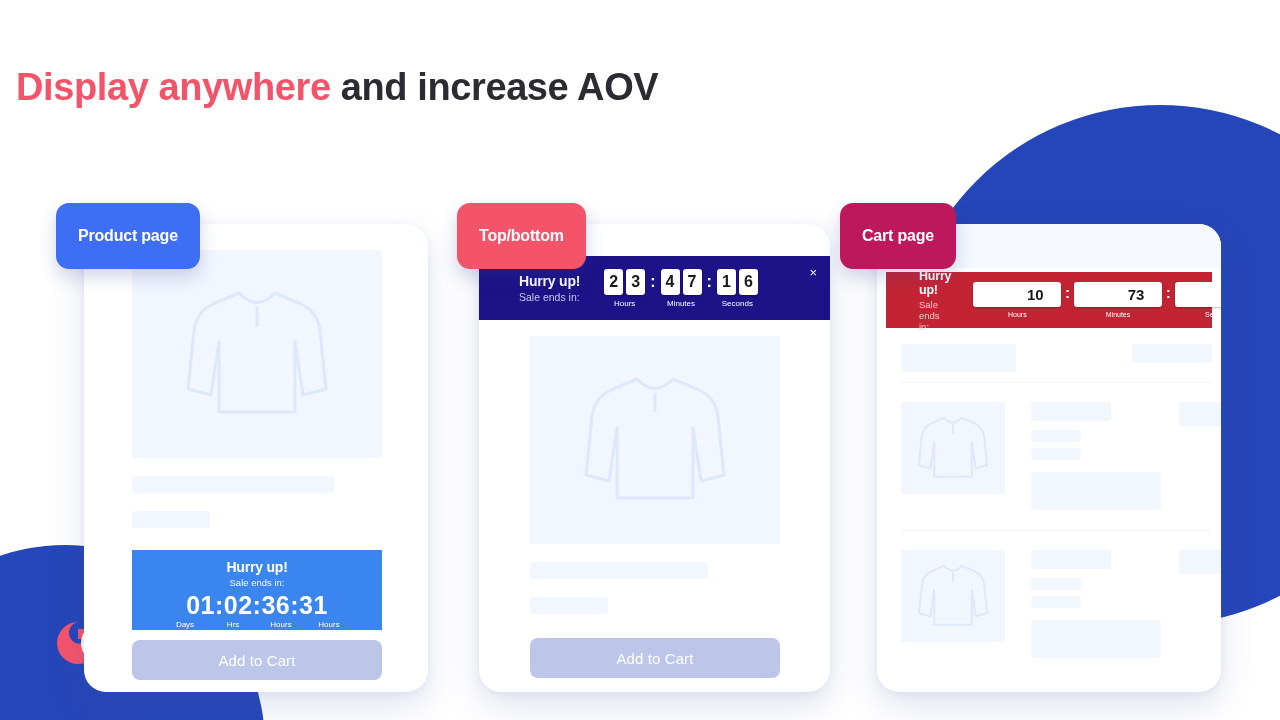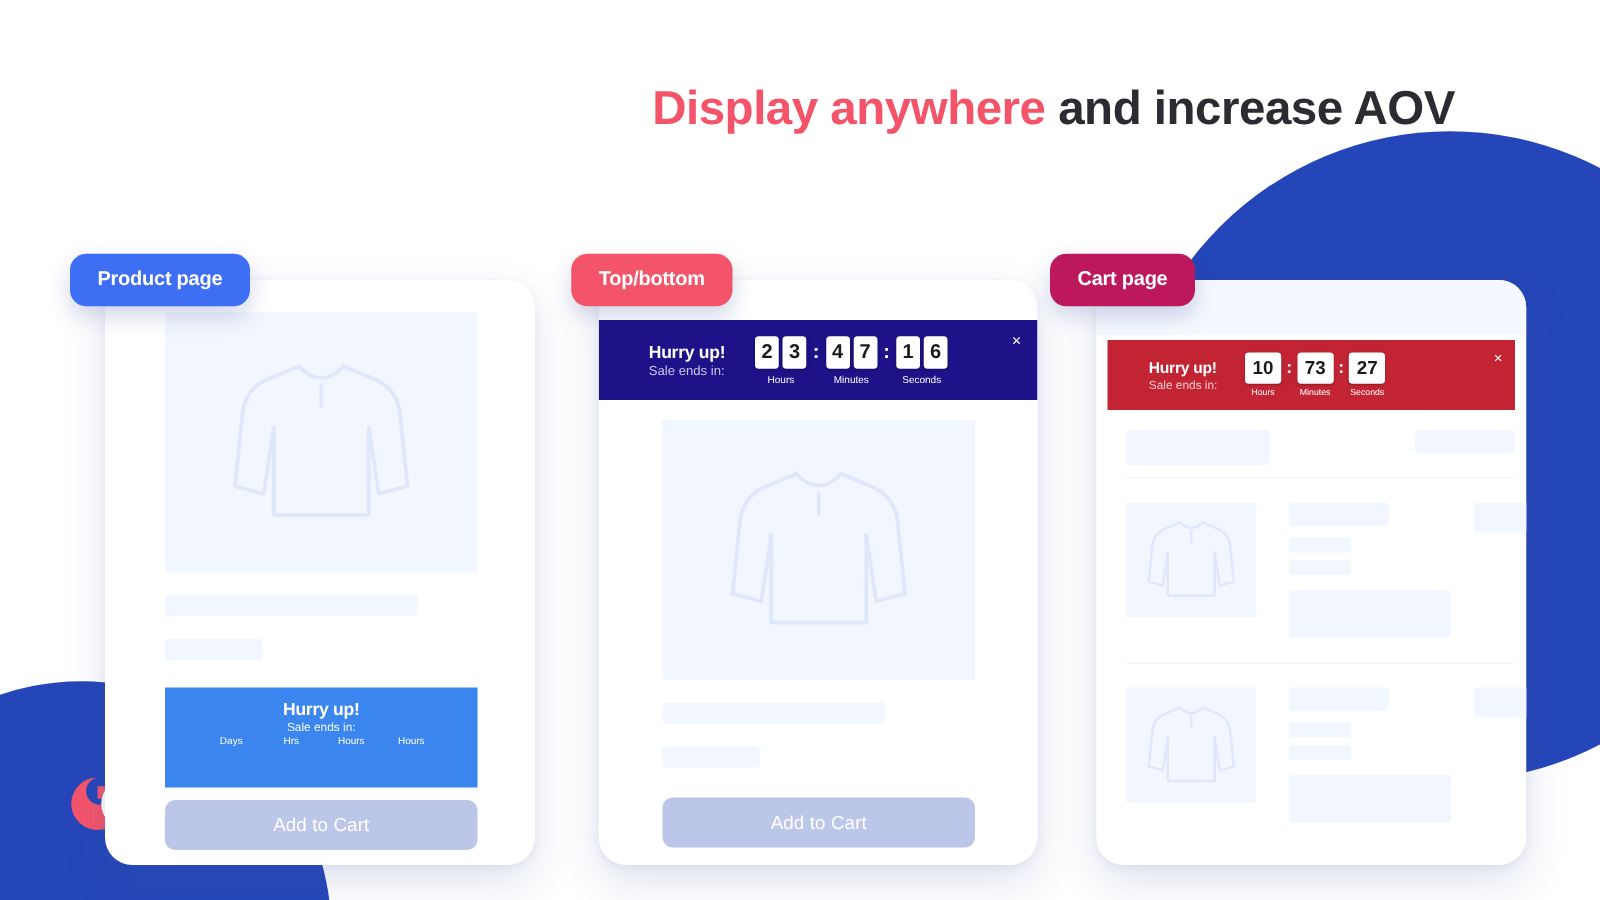--- a/index.html
+++ b/index.html
@@ -42,23 +42,23 @@
     top: 612px;
     width: 120px;
     height: 62px;
     z-index: 2;
   }
 
   
   .heading {
     position: absolute;
     top: 66px;
-    left: 0;
+    left: 16px;
     width: 1164px;
-    text-align: right;
+    text-align: left;
     font-size: 38px;
     font-weight: bold;
     letter-spacing: -0.4px;
     color: #2b2b31;
     z-index: 3;
     white-space: nowrap;
   }
   .heading .hl { color: #f4546a; }
 
   
@@ -71,21 +71,21 @@
     overflow: hidden;
   }
 
   
   .badge {
     position: absolute;
     z-index: 6;
     color: #fff;
     font-size: 16px;
     font-weight: bold;
-    padding: 12px 22px;
+    padding: 24px 22px;
     border-radius: 13px;
     box-shadow: 0 8px 18px rgba(50,70,150,0.22);
     white-space: nowrap;
     letter-spacing: -0.2px;
   }
   .badge-blue { background: #3e6ef3; }
   .badge-red  { background: #f4546a; }
   .badge-blue2 { background: #be185d; }
 
   
@@ -162,21 +162,21 @@
   #card3 { left: 877px; top: 224px; width: 344px; height: 468px; }
   .c3-head { position: absolute; left: 0; top: 0; width: 344px; height: 44px; background: #f5f8fe; }
   .c3-banner {
     position: absolute; left: 9px; top: 48px; width: 326px; height: 56px;
     background: #c32434; display: flex; align-items: center;
   }
   .c3-banner .txt { margin-left: 33px; color: #fff; }
   .c3-banner .txt .hurry { font-size: 12.5px; font-weight: bold; letter-spacing: -0.2px; }
   .c3-banner .txt .sub   { font-size: 9.5px; color: #f0c8cd; margin-top: 2px; }
   .c3-banner .flip-group { margin-left: 22px; }
-  .c3-banner .flip { width: 29px; height: 25px; font-size: 15px; border-radius: 3px; }
+  .c3-banner .flip { width: 52px; height: 25px; font-size: 15px; border-radius: 3px; padding-left: 36px; }
   .c3-banner .flip-cap { font-size: 7px; }
   .c3-banner .sep { font-size: 14px; margin: 3px 4px 0 4px; }
   #c3-close { right: 10px; top: 8px; font-size: 12px; }
 
   .c3-body { position: absolute; left: 0; top: 112px; width: 344px; }
   .c3-toprow { position: relative; height: 46px; }
   .c3-toprow .a { position:absolute; left:24px; top:8px; width:115px; height:28px; }
   .c3-toprow .b { position:absolute; left:255px; top:8px; width:80px;  height:19px; }
   .c3-div { position: absolute; left: 24px; width: 310px; height: 1px; background: #eef2fb; }
 
@@ -232,20 +232,21 @@
       </g>
     </svg>
   </div>
 
   <div class="ph c1-line-a"></div>
   <div class="ph c1-line-b"></div>
 
   <div class="c1-timer">
     <div class="hurry">Hurry up!</div>
     <div class="sub">Sale ends in:</div>
+    <div class="digits">01:02:36:31</div>
     <div class="c1-labels">
       <span>Days</span>
       <span>Hrs</span>
       <span>Hours</span>
       <span>Hours</span>
     </div>
   </div>
 
   <div class="atc">
     <span>Add to Cart</span>

